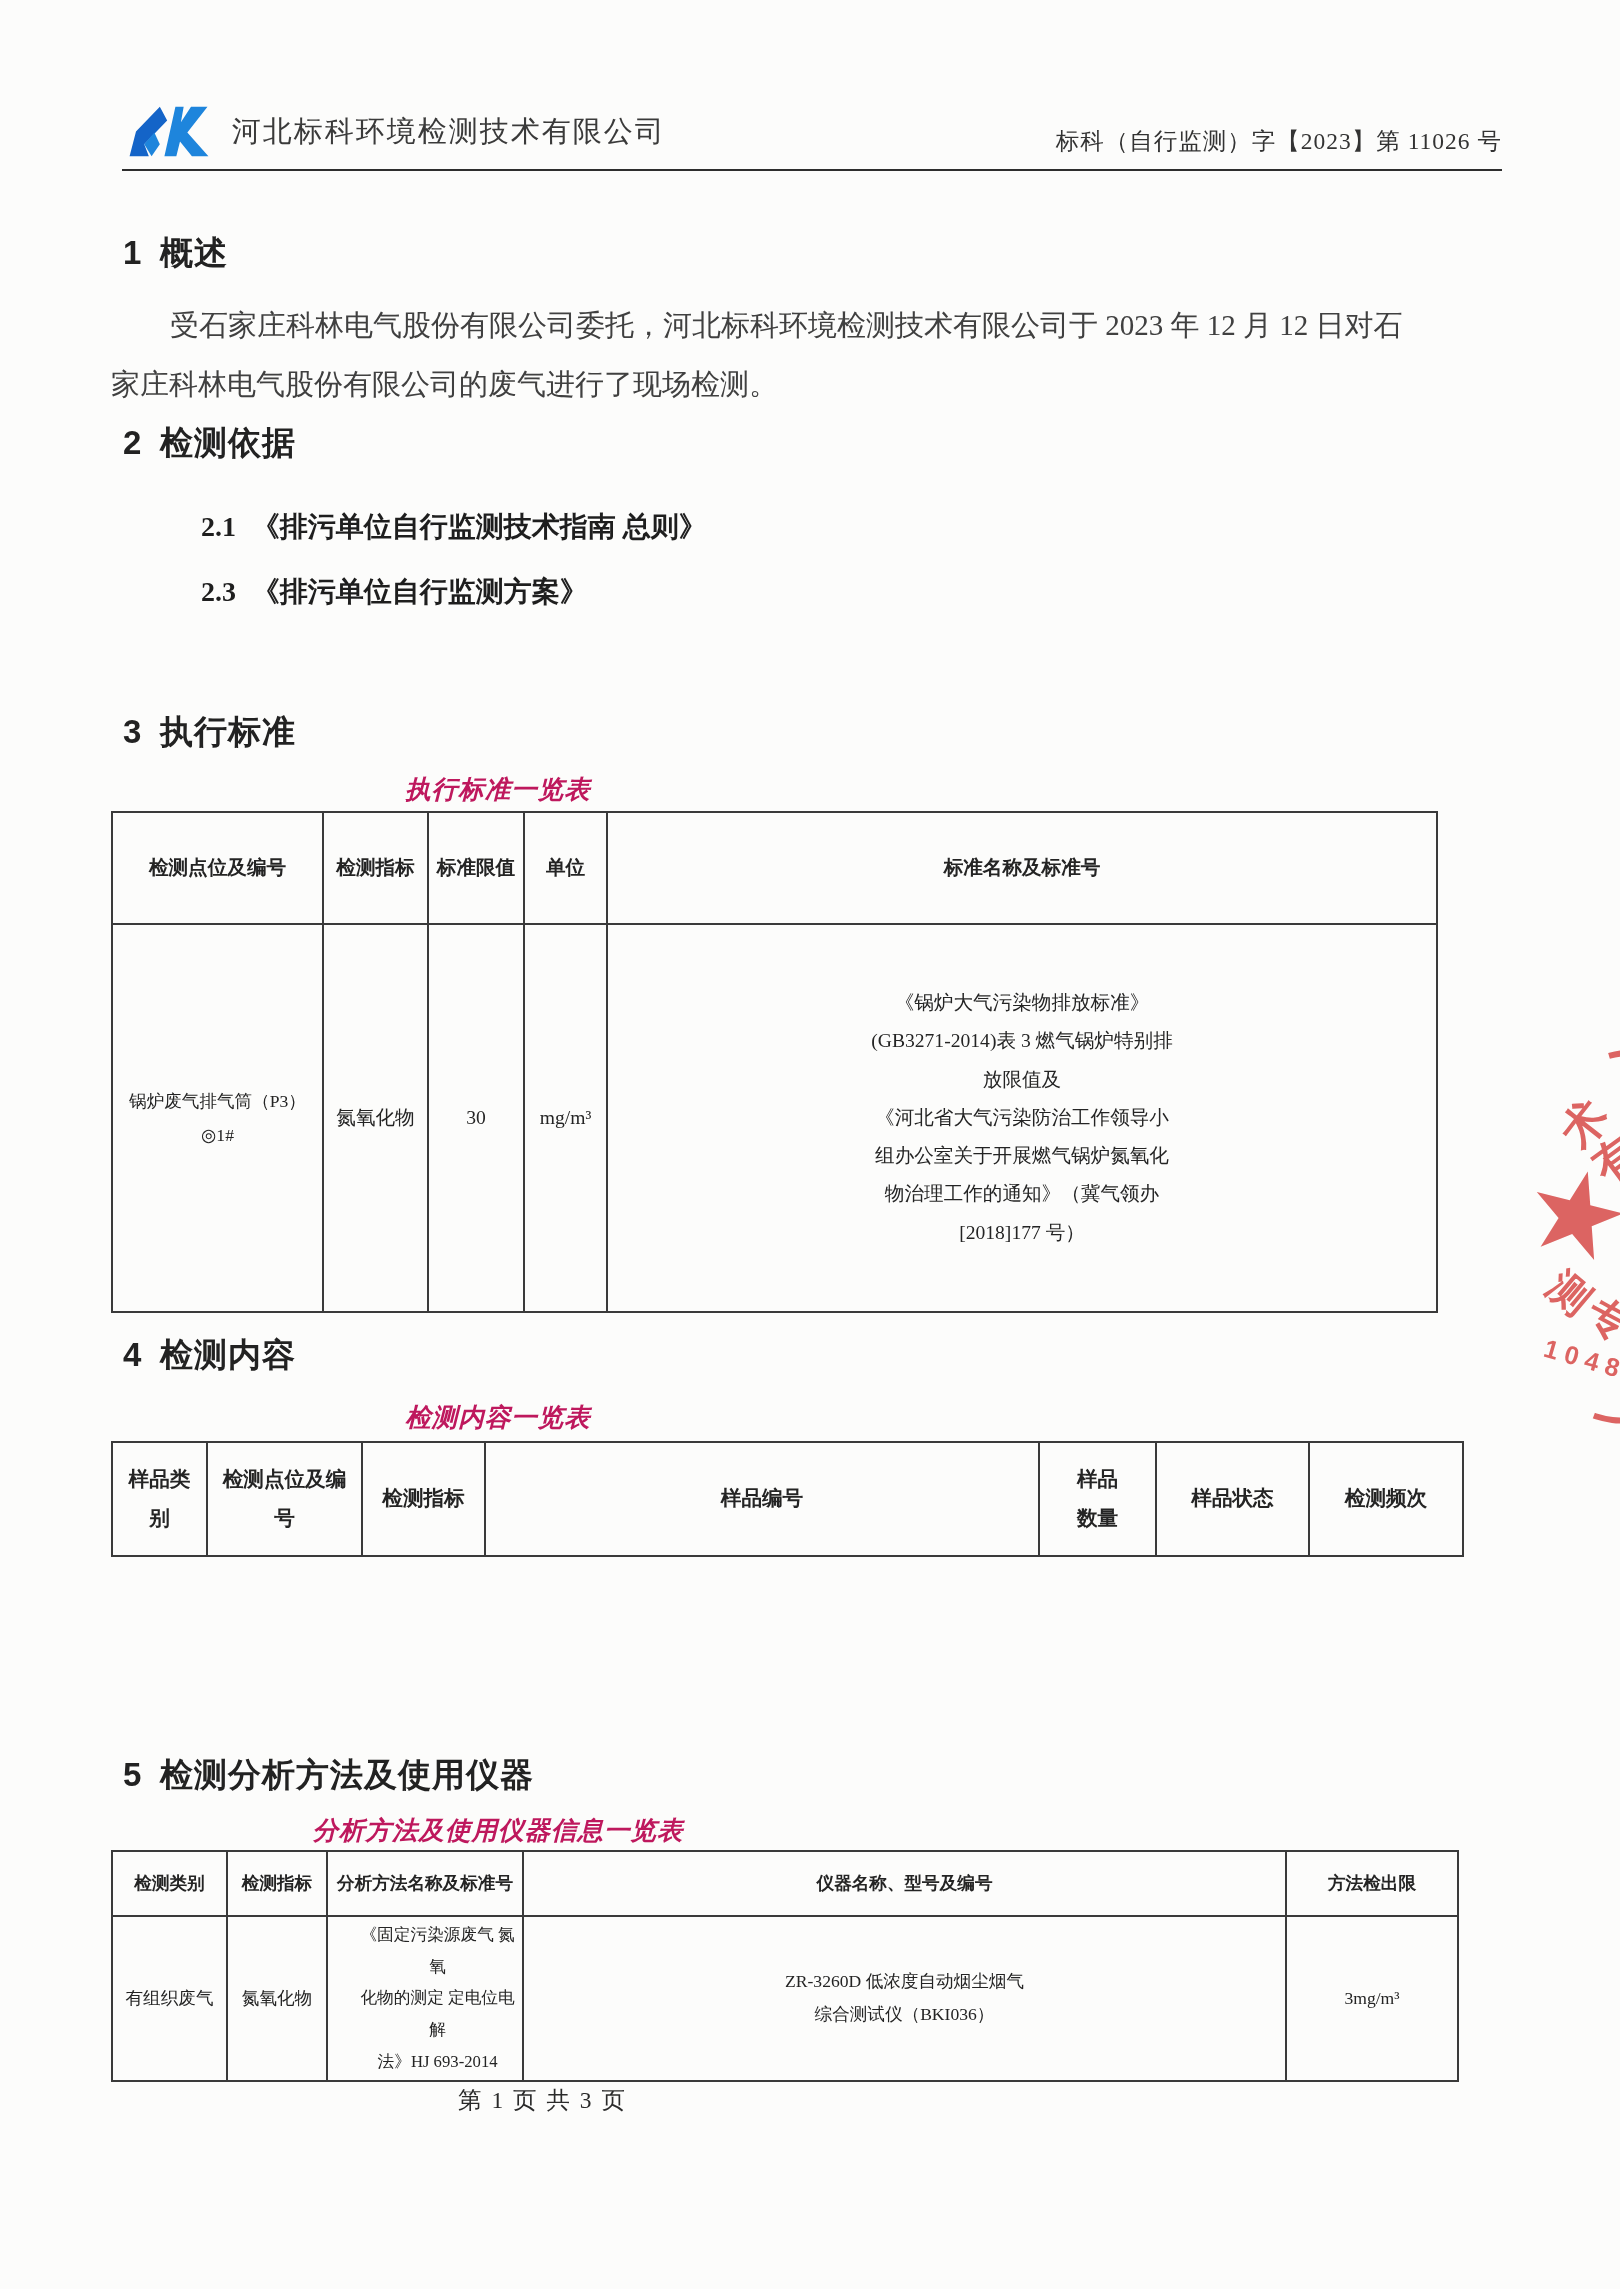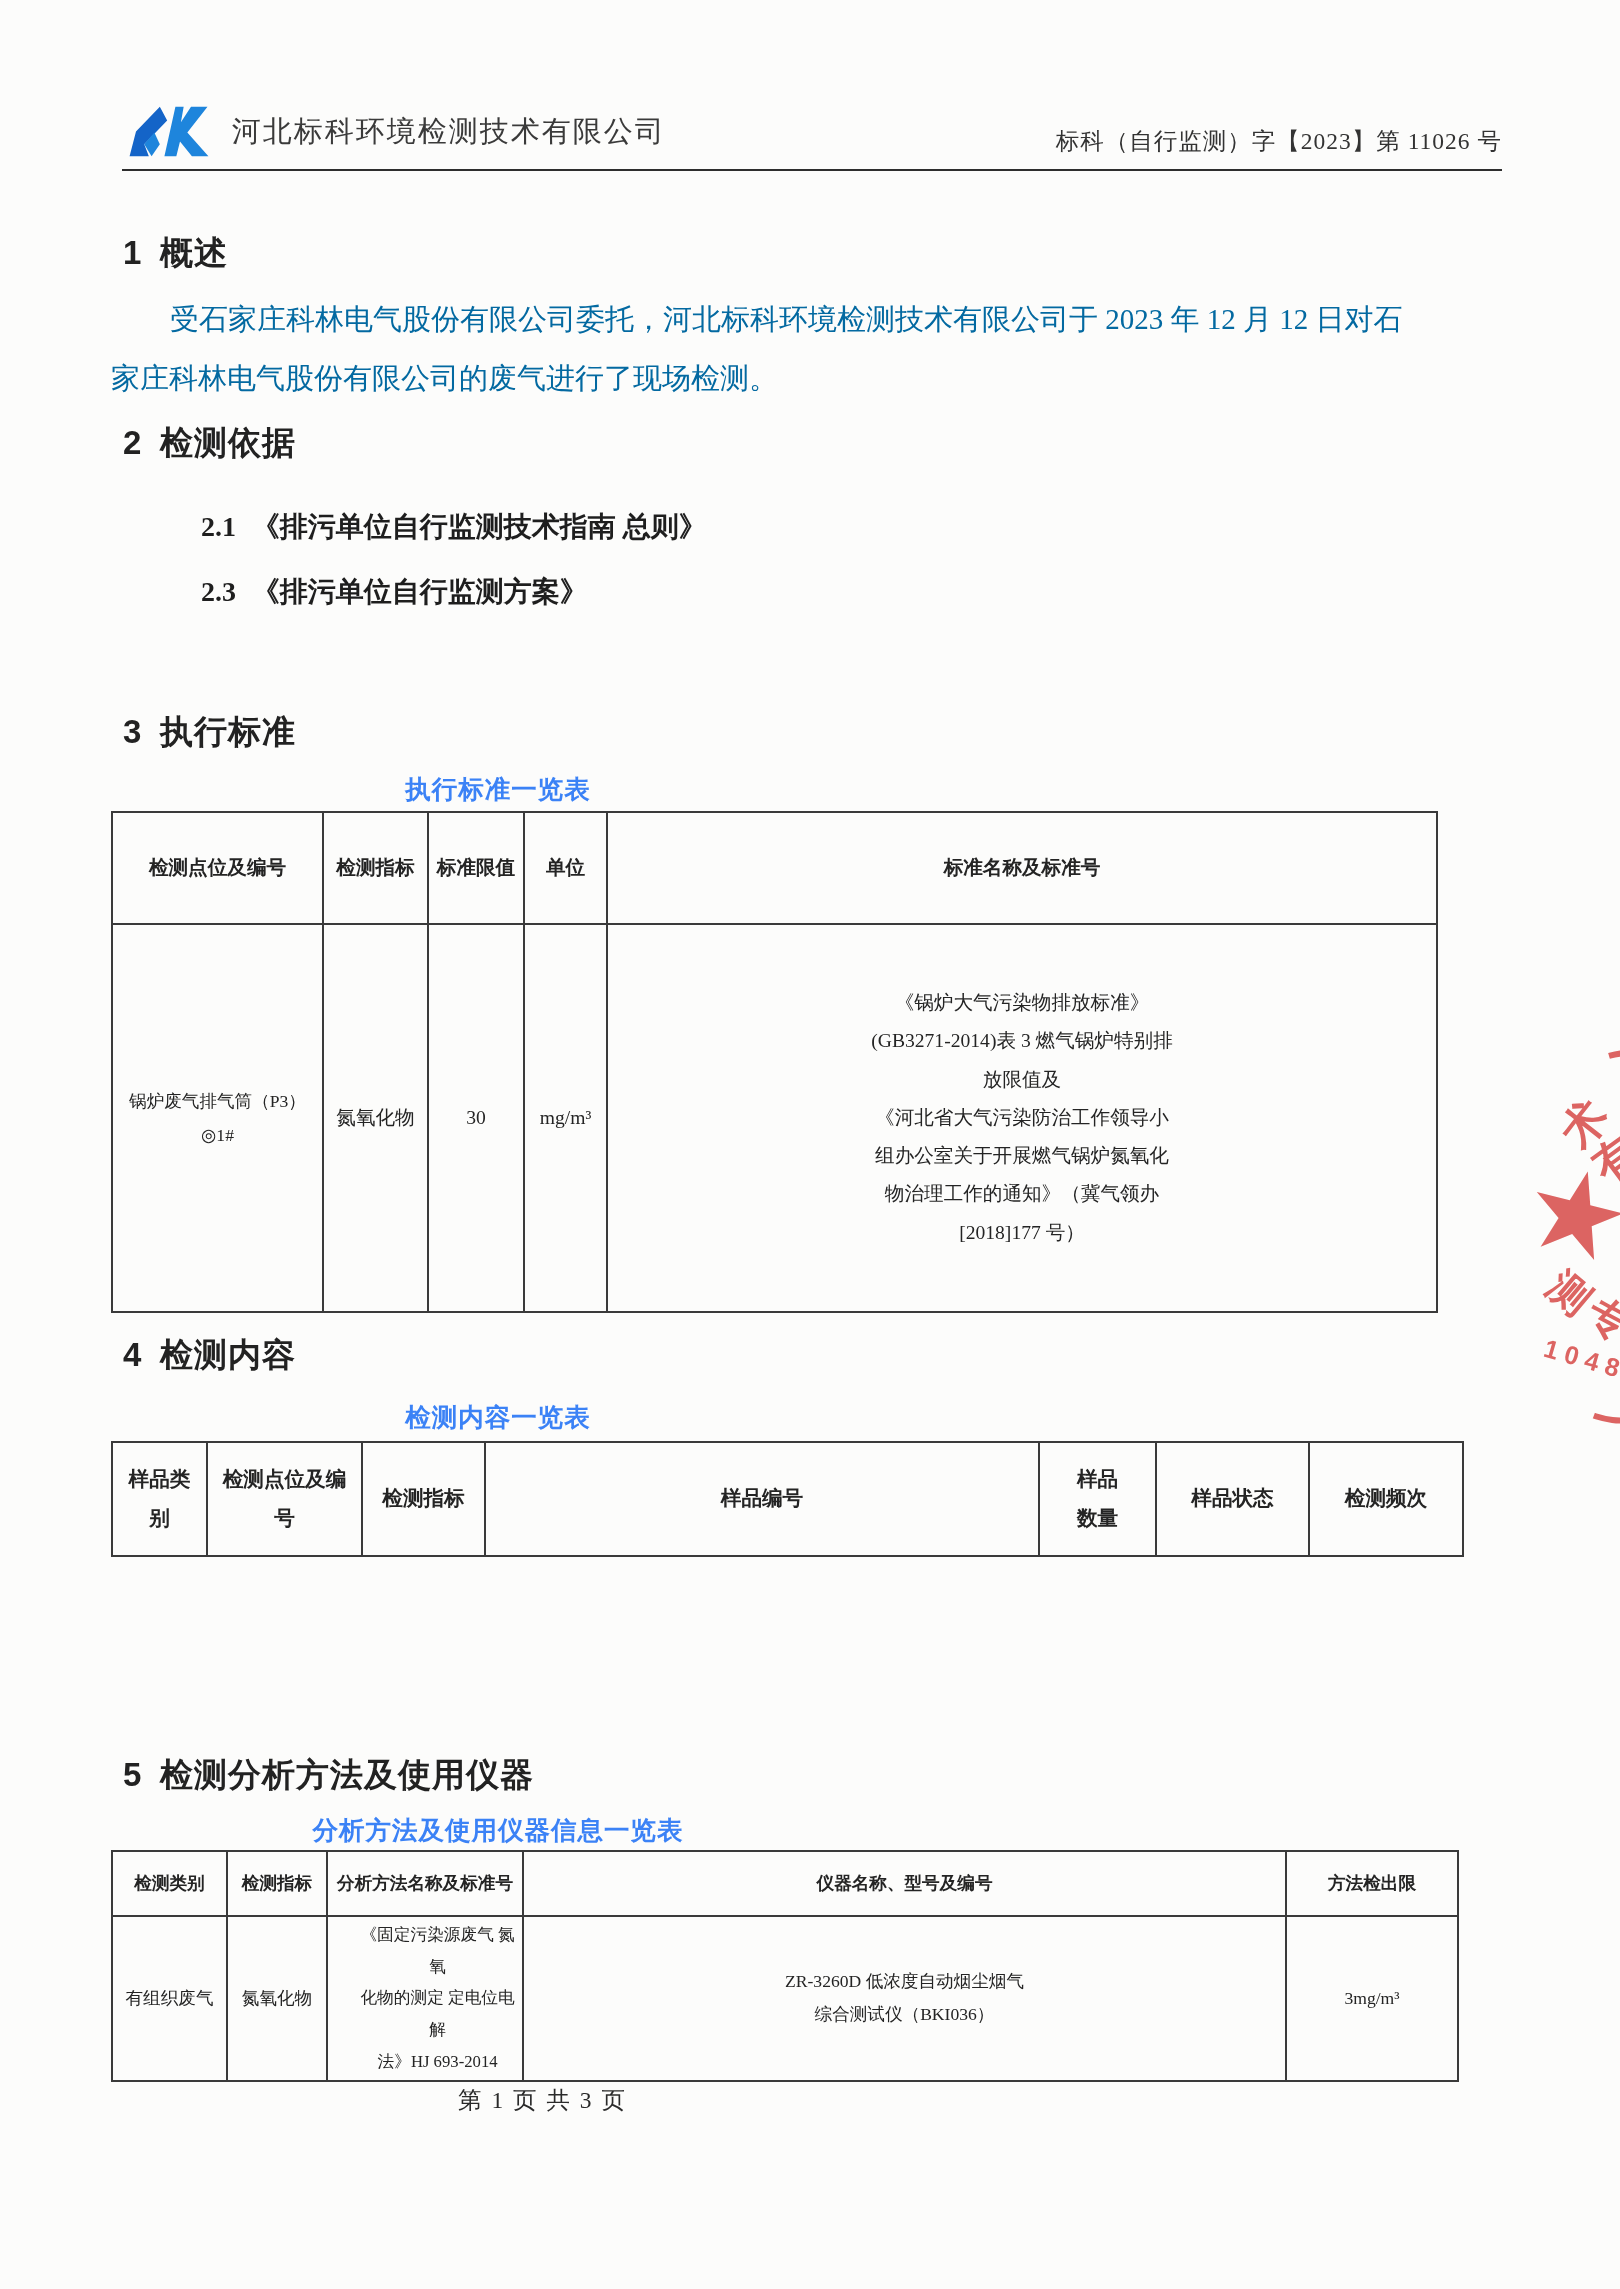--- a/index.html
+++ b/index.html
@@ -25,31 +25,31 @@
   
   .sec{
     position:absolute; left:123px;
     font-family:"Liberation Sans","DejaVu Sans",sans-serif;
     font-weight:bold; font-size:33px; color:#222; letter-spacing:1px;
     white-space:nowrap;
   }
   .sec .n{margin-right:17.6px;}
   
   .para{
-    position:absolute; left:111px; top:290px; width:1389px;
+    position:absolute; left:111px; top:296px; width:1389px;
     font-size:29px; line-height:59px; text-indent:59px;
-    white-space:pre-line; color:#0369a1; text-align:justify;
+    white-space:pre-line; color:#404040; text-align:justify;
   }
   .items{position:absolute; left:201px; top:494px; font-weight:bold; font-size:28px; color:#1e1e1e;}
   .items .it{line-height:65px; white-space:nowrap;}
   .items .n{margin-right:15.7px; font-family:"Liberation Serif","DejaVu Serif",serif;}
   
   .cap{
     position:absolute; left:111px; width:774px; text-align:center;
-    font-size:25.5px; font-weight:600; color:#3b82f6; letter-spacing:1px;
+    font-size:25.5px; font-weight:600; color:#be185d; letter-spacing:1px;font-style:italic;
   }
   .footer{
     position:absolute; left:111px; top:2084px; width:863px; text-align:center;
     font-size:23.5px; color:#2a2a2a; letter-spacing:2px;
   }
   
   table.tbl{
     position:absolute; left:111px; border-collapse:collapse; table-layout:fixed;
     background:transparent;
   }

